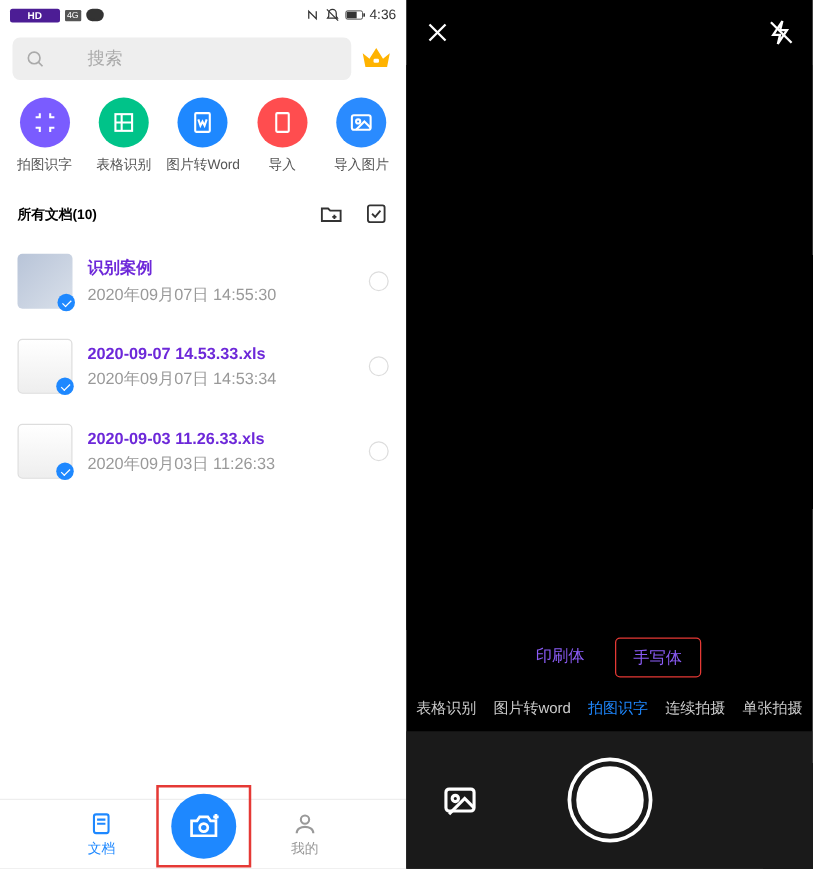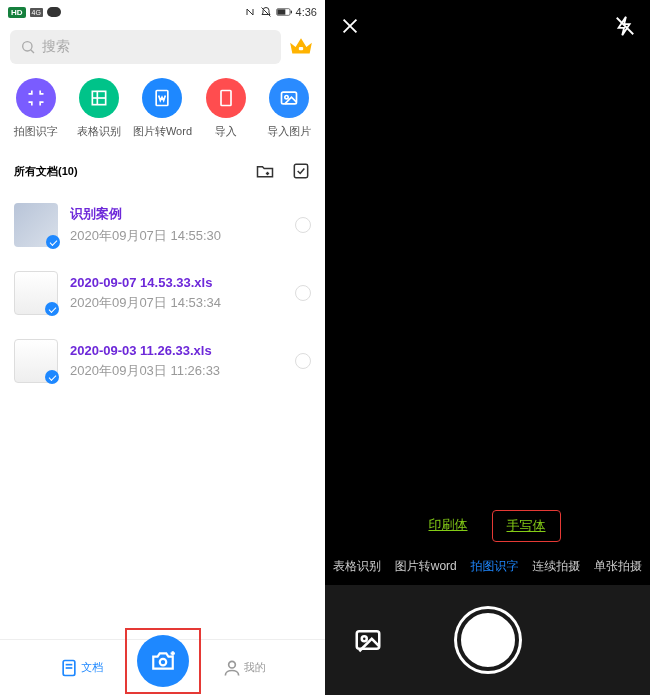--- a/index.html
+++ b/index.html
@@ -4,28 +4,28 @@
 <style>
   * { margin:0; padding:0; box-sizing:border-box; font-family: -apple-system, "PingFang SC", sans-serif; }
   body { background:#fff; width:650px; height:695px; display:flex; }
   .pane { position:relative; overflow:hidden; }
   .left { width:325px; height:695px; background:#fff; display:flex; flex-direction:column; }
   .right { width:325px; height:695px; background:#000; display:flex; flex-direction:column; }
 
   
   .status { height:24px; display:flex; align-items:center; justify-content:space-between; padding:0 8px; font-size:11px; color:#333; }
   .status .left-icons, .status .right-icons { display:flex; gap:4px; align-items:center; }
-  .hd-badge { background:#15803d; color:#fff; font-size:8px; padding:1px 3px; border-radius:2px; font-weight:bold;}
+  .hd-badge { background:#4c1d95; color:#fff; font-size:8px; padding:1px 14px; border-radius:2px; font-weight:bold;}
   .sig { background:#555; color:#fff; font-size:7px; padding:1px 2px; border-radius:1px;}
   .bubble { width:14px; height:10px; background:#333; border-radius:5px; position:relative;}
   .bubble:after{content:"";position:absolute;bottom:-2px;left:3px;border:2px solid transparent;border-top-color:#333;}
 
   
   .search-wrap{ padding:6px 10px; display:flex; align-items:center; gap:6px;}
-  .search { flex:1; background:#eee; border-radius:6px; height:34px; display:flex; align-items:center; padding:0 10px; color:#aaa; font-size:14px;}
+  .search { flex:1; background:#eee; border-radius:6px; height:34px; display:flex; align-items:center; padding:0 10px; color:#aaa; font-size:14px;gap:28px;}
   .search svg{margin-right:6px;}
   .crown { width:28px; height:28px; display:flex; align-items:center; justify-content:center;}
 
   
   .tools { display:flex; padding:8px 4px 12px; }
   .tool { flex:0 0 20%; display:flex; flex-direction:column; align-items:center; gap:6px; font-size:11px; color:#555;}
   .tool .circ{ width:40px; height:40px; border-radius:50%; display:flex; align-items:center; justify-content:center;}
   .c-purple{background:#7a5cff;} .c-green{background:#00c389;} .c-blue{background:#1e88ff;} .c-blue2{background:#2a8bff;} .c-red{background:#ff4d4f;}
 
   
@@ -40,31 +40,31 @@
   .thumb.doc{background:linear-gradient(#fff,#eee); border:1px solid #ddd;}
   .thumb .badge{position:absolute;bottom:-2px;right:-2px;width:14px;height:14px;border-radius:50%;background:#1e88ff;display:flex;align-items:center;justify-content:center;}
   .thumb .badge:after{content:"";width:6px;height:3px;border-left:1.5px solid #fff;border-bottom:1.5px solid #fff;transform:rotate(-45deg);margin-top:-1px;}
   .meta{flex:1;}
   .meta .t{font-size:13px; font-weight:700; color:#6d28d9; margin-bottom:4px; white-space:nowrap; overflow:hidden; text-overflow:ellipsis;}
   .meta .d{font-size:13px; color:#999;}
   .radio{width:16px;height:16px;border-radius:50%;border:1.5px solid #ddd;}
 
   
   .bnav{ height:56px; border-top:1px solid #eee; display:flex; align-items:center; justify-content:space-around; position:relative;}
-  .bnav .tab{display:flex;flex-direction:row;align-items:center;font-size:11px;gap:2px;}
+  .bnav .tab{display:flex;flex-direction:column;align-items:center;font-size:11px;gap:2px;}
   .bnav .tab.active{color:#1e88ff;}
   .bnav .tab.inactive{color:#999;}
   .fab-frame{position:absolute; left:50%; transform:translateX(-50%); top:-12px; width:76px; height:66px; border:2px solid #e53935; display:flex; align-items:center; justify-content:center;}
   .fab{width:52px;height:52px;border-radius:50%;background:#1e88ff;display:flex;align-items:center;justify-content:center;}
 
   
   .r-top{height:52px;display:flex;align-items:center;justify-content:space-between;padding:0 14px;}
   .viewfinder{flex:1;background:#000;}
   .mode-pill{display:flex;gap:10px;justify-content:center;padding:6px 0;}
-  .pill{padding:6px 14px;border-radius:4px;font-size:13px;color:#84cc16;text-decoration:underline;}
+  .pill{padding:6px 14px;border-radius:4px;font-size:13px;color:#8b5cf6;}
   .pill.outline{border:1px solid #888;}
   .pill.framed{border:1.5px solid #e53935;}
   .r-tabs{display:flex;justify-content:space-between;padding:10px 8px;}
   .r-tabs span{font-size:12px;color:#ccc;}
   .r-tabs span.sel{color:#1e88ff;}
   .r-bottom{height:110px;background:#1a1a1a;display:flex;align-items:center;justify-content:space-between;padding:0 28px;}
   .shutter{width:62px;height:62px;border-radius:50%;background:#fff;border:4px solid #1a1a1a;box-shadow:0 0 0 3px #fff;}
   .gallery{width:30px;height:30px;}
   .spacer30{width:30px;}
 </style>

